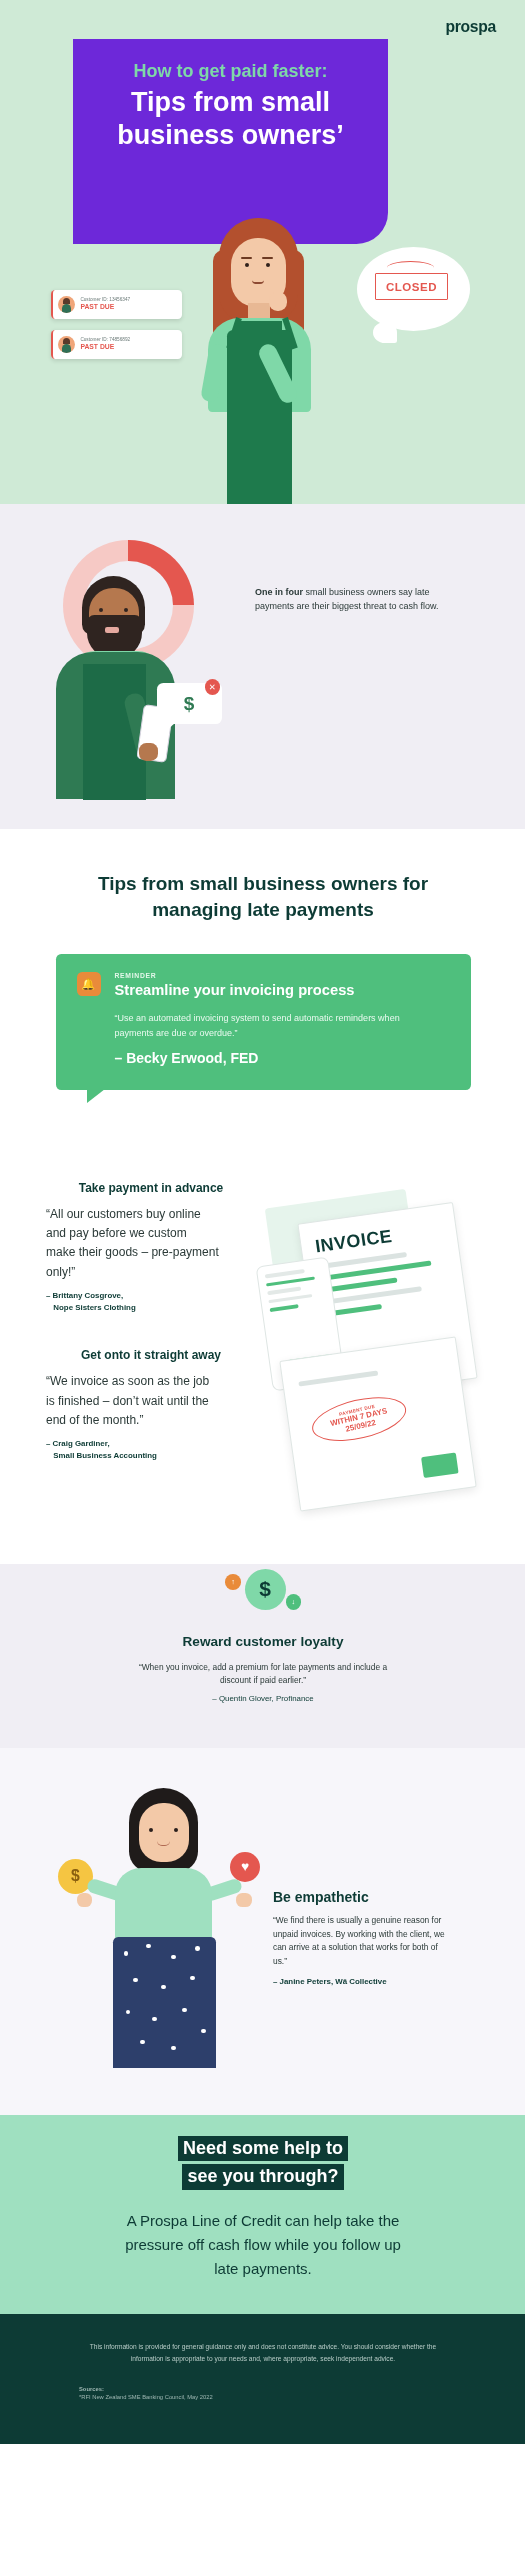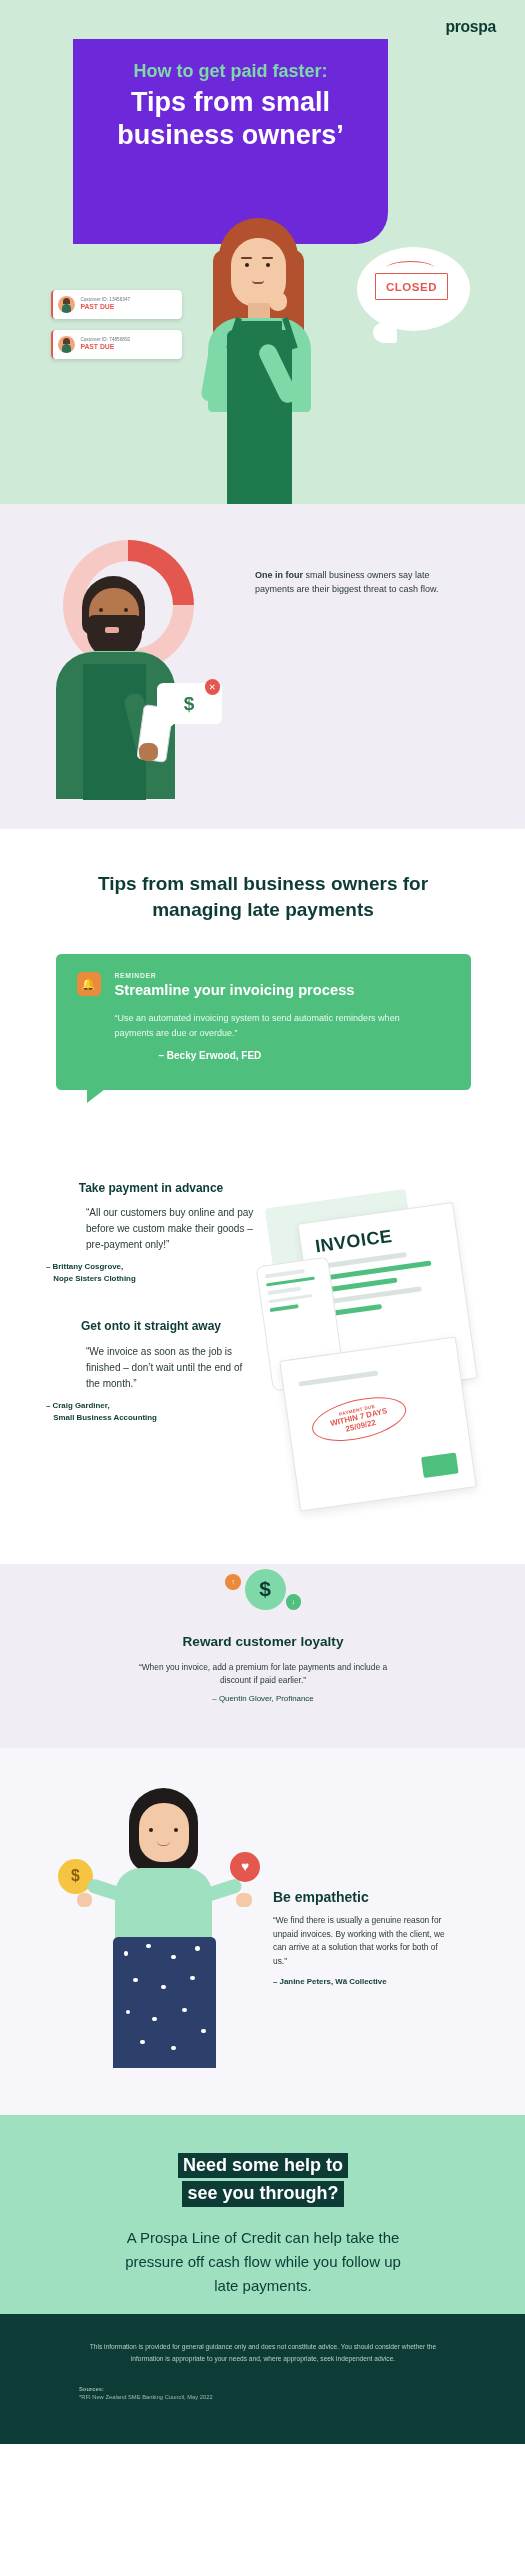--- a/index.html
+++ b/index.html
@@ -193,21 +193,21 @@
     overflow: hidden;
   }
   .s2-right {
     position: absolute; left: 255px; top: 52px; width: 226px;
   }
   .s2-title {
     font-size: 21px; font-weight: bold; color: #0d3b35; line-height: 1.22;
     max-width: 189px;
   }
   .s2-body {
-    margin-top: 13px; font-size: 9px; color: #2b3a38; line-height: 1.55;
+    margin-top: 30px; font-size: 9px; color: #2b3a38; line-height: 1.55;
     max-width: 184px;
   }
   .s2-body b { font-weight: bold; }
   
   .donut {
     position: absolute; left: 63px; top: 36px; width: 131px; height: 131px;
     border-radius: 50%;
     background: conic-gradient(#e4574f 0deg 90deg, #f6c9c5 90deg 360deg);
   }
   .donut::after {
@@ -310,33 +310,33 @@
   .rem-kicker {
     color: #e3f7ea; font-size: 6.8px; letter-spacing: 0.7px; font-weight: bold;
   }
   .rem-title {
     color: #ffffff; font-size: 14.7px; font-weight: bold; margin-top: 3.1px;
   }
   .rem-quote {
     color: #eafaf0; font-size: 9px; line-height: 1.6; margin-top: 13.6px; max-width: 315px;
   }
   .rem-attr {
-    color: #ffffff; font-size: 10px; font-weight: bold; margin-top: 9.4px; margin-left: 44px;
+    color: #ffffff; font-size: 14px; font-weight: bold; margin-top: 9.4px;
   }
 
   
   .sec4 {
     position: relative; width: 526px; height: 399px; background: #ffffff;
   }
   .s4-left { position: absolute; left: 46px; top: 15.7px; width: 210px; }
   .q-head {
     font-size: 12px; font-weight: bold; color: #0d3b35; line-height: 1.25; text-align: center;
   }
   .q-text {
-    font-size: 10px; color: #2b3a38; line-height: 1.6; margin-top: 9.4px; max-width: 173px; margin-left: 40px;
+    font-size: 12px; color: #2b3a38; line-height: 1.6; margin-top: 9.4px; max-width: 173px;
   }
   .q-attr {
     font-size: 7.9px; color: #0d3b35; font-weight: bold; margin-top: 8.4px; line-height: 1.5;
   }
   .q-attr .indent { display: block; padding-left: 7.3px; }
   .s4-block2 { margin-top: 34px; }
   
   .inv-wrap { position: absolute; left: 252px; top: 26px; width: 247px; height: 325px; }
   .inv-back {
     position: absolute; left: 23px; top: 7.3px; width: 142px; height: 157px;
@@ -472,21 +472,21 @@
   }
   .heart-right {
     position: absolute; left: 167px; top: 72px; width: 30px; height: 30px;
     border-radius: 50%; background: #e4574f; color: #ffffff;
     font-size: 13.6px; display: flex; align-items: center; justify-content: center;
   }
 
   
   .cta {
     position: relative; width: 526px; height: 199px; background: #9fe0c0;
-    text-align: center; padding-top: 36px;
+    text-align: center; padding-top: 19px;
   }
   .cta-title {
     font-size: 18px; font-weight: bold; color: #ffffff; line-height: 1.3;
   }
   .cta-title .hl {
     background: #0d3b35; padding: 1px 5.2px; display: inline-block; margin: 1.6px 0;
   }
   .cta-body {
     font-size: 15px; color: #0d3b35; line-height: 1.6; margin: 18px auto 16px; max-width: 294px;
   }

